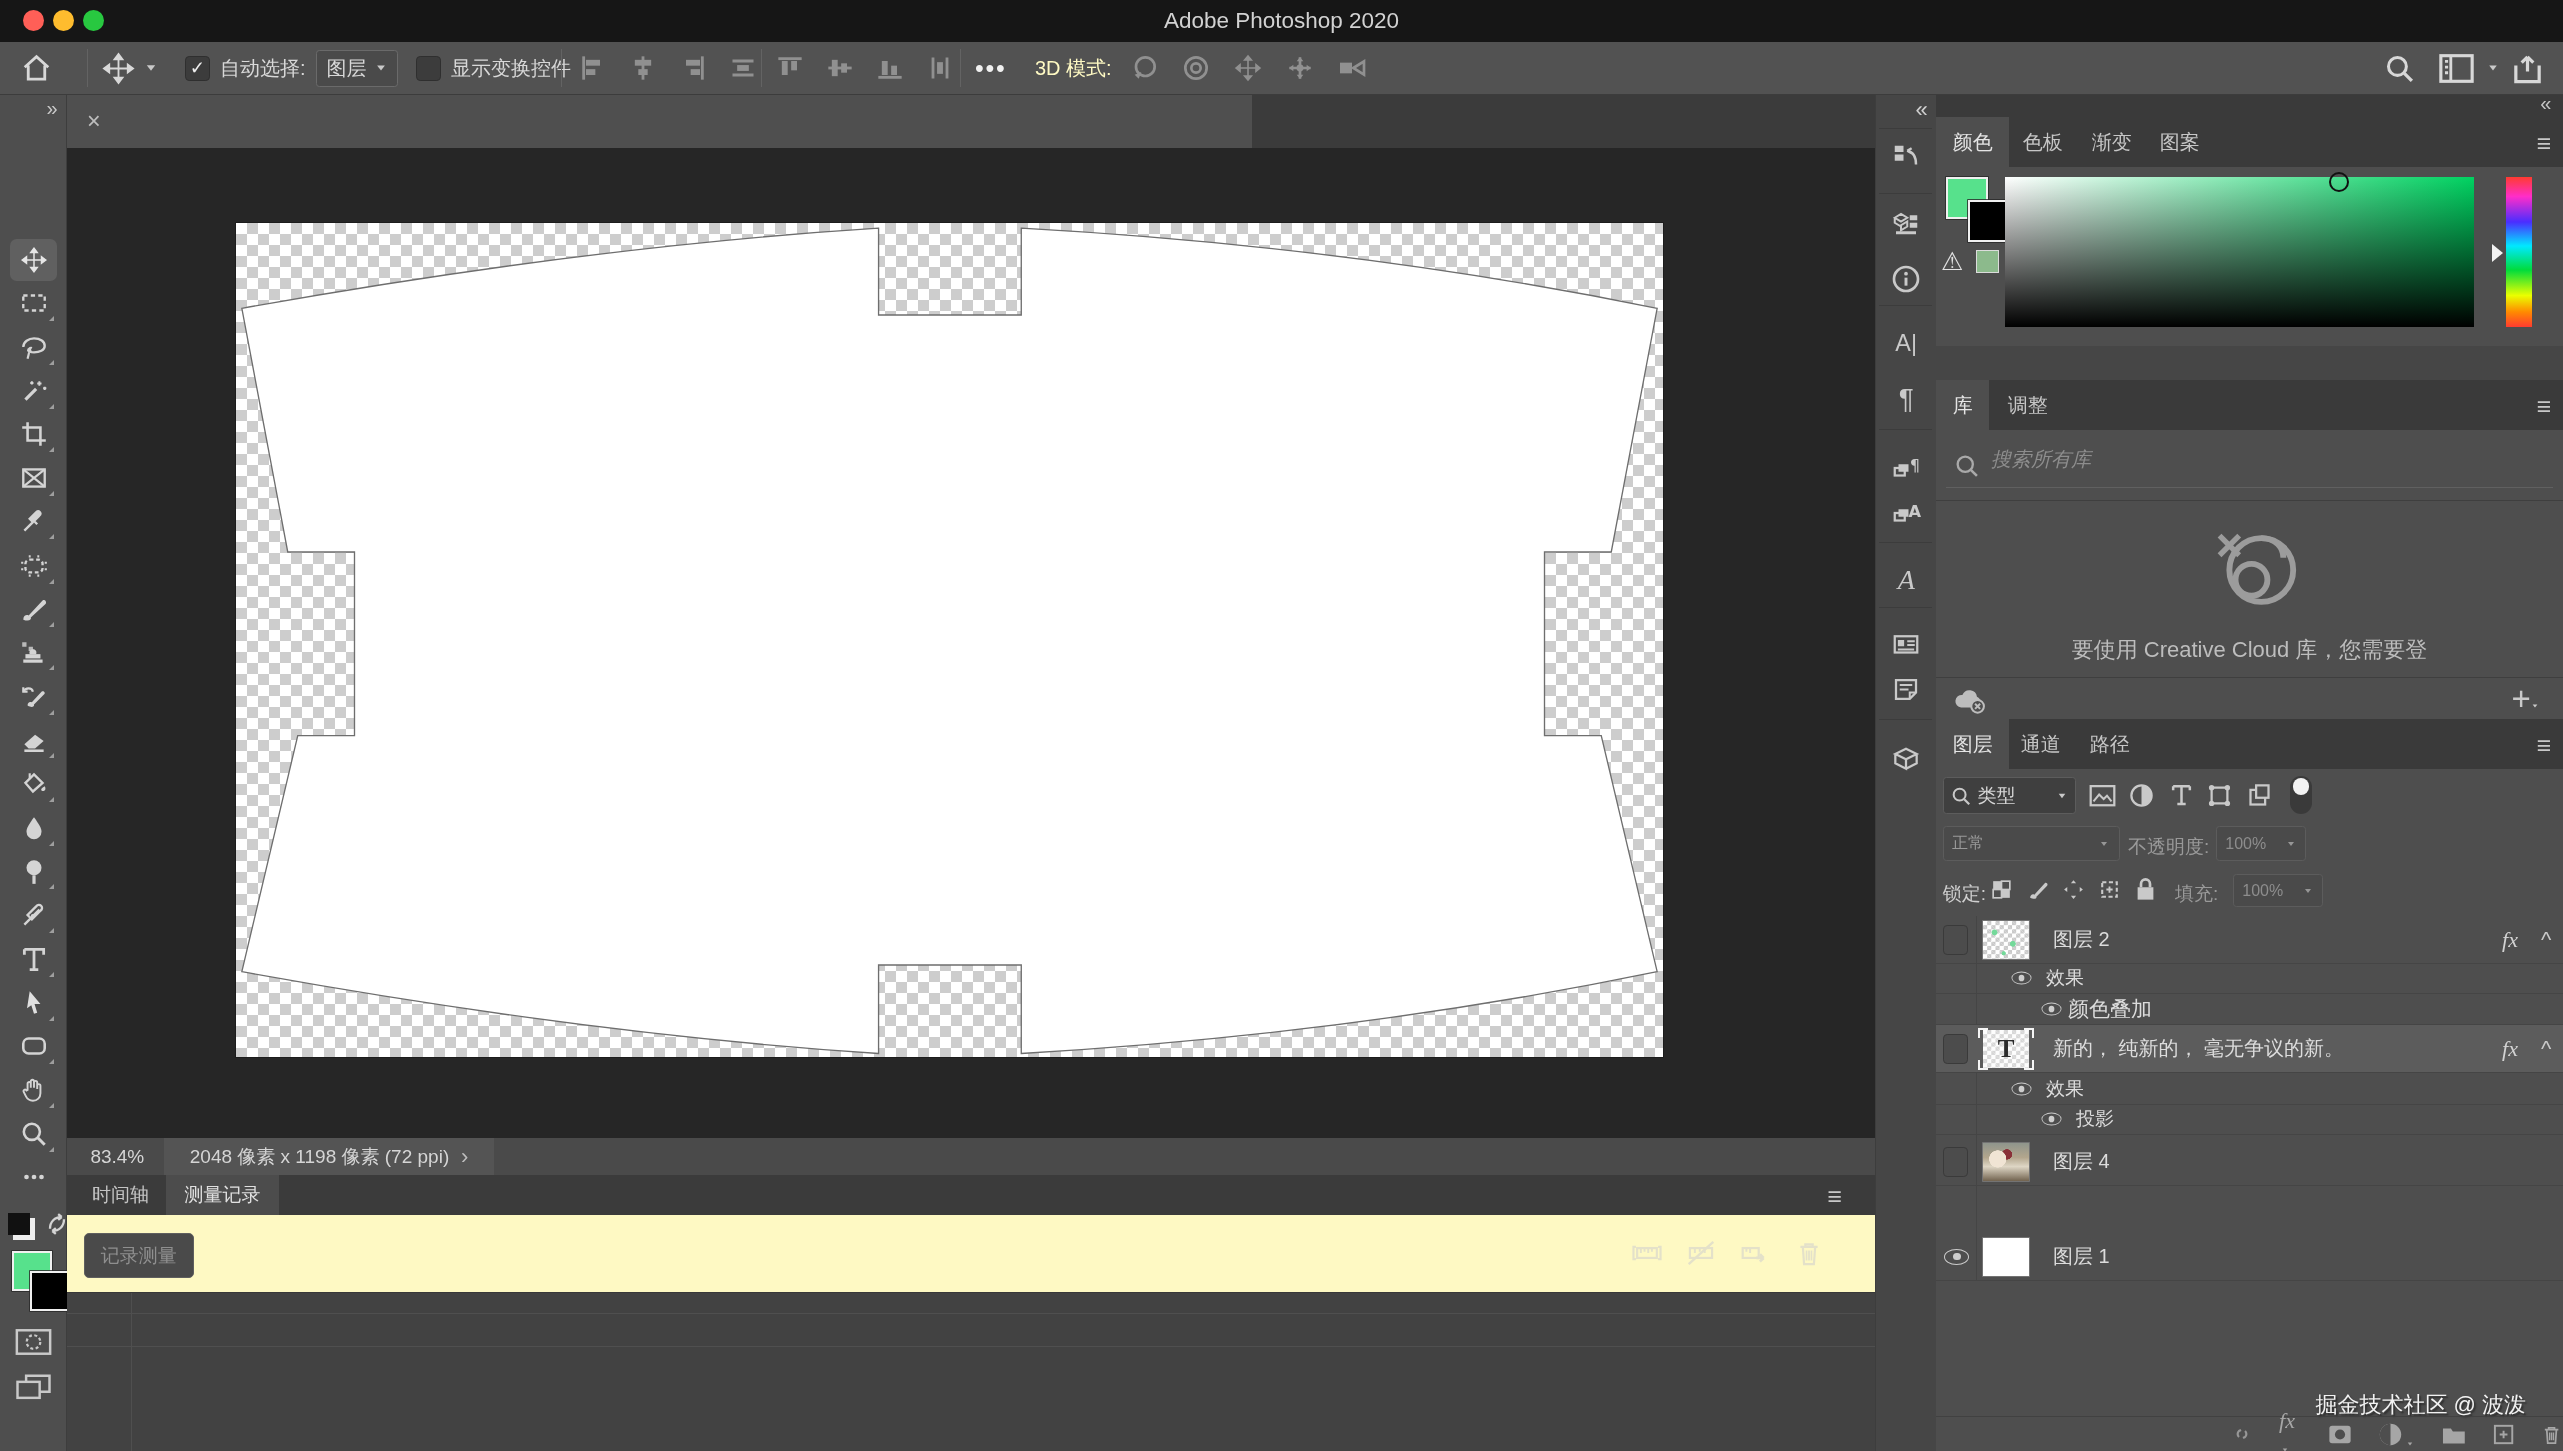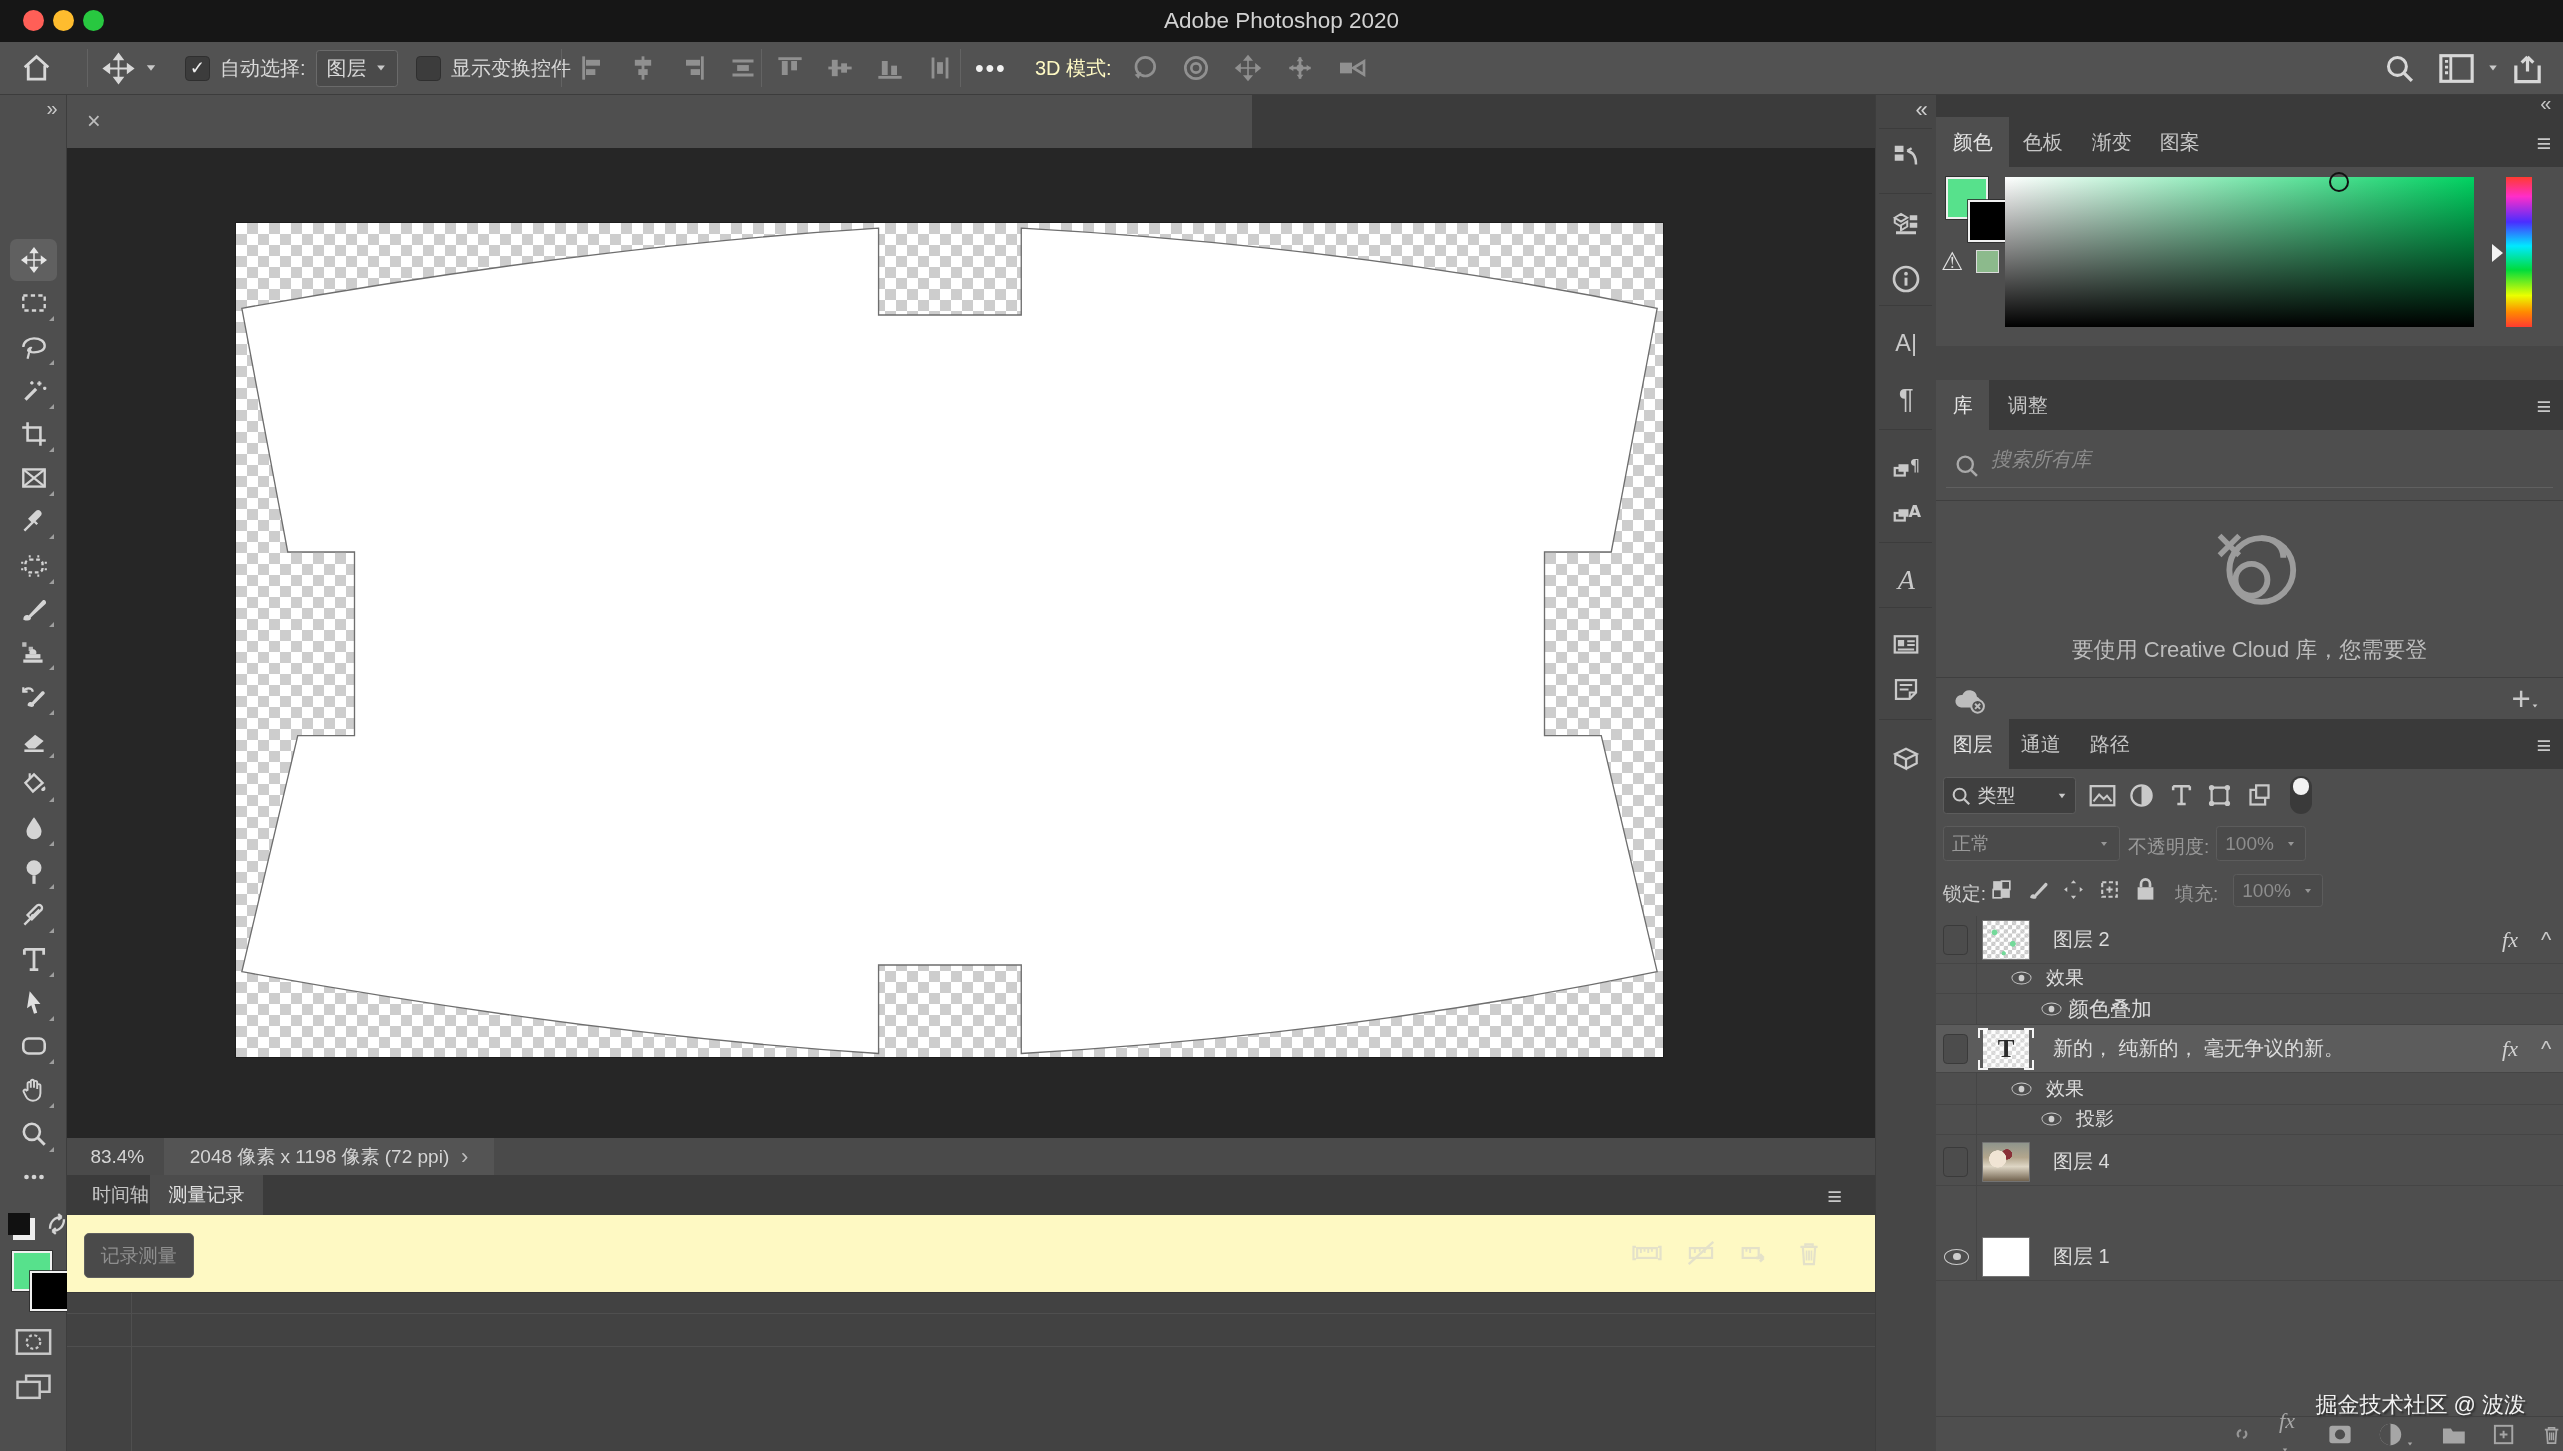--- a/index.html
+++ b/index.html
@@ -88,21 +88,21 @@
   
   .lrow { position:absolute; left:0; width:627px; display:flex; align-items:center; border-bottom:0.8px solid #454545; }
   .viscol { position:absolute; left:40px; top:0; width:0.8px; background:#454545; }
   .visbox { position:absolute; left:6.7px; width:25px; height:30px; border:1.7px solid #3a3a3a; border-radius:4.2px; background:#4c4c4c; }
   .eye { position:relative; width:25px; height:16px; border:1.7px solid #cdcdcd; border-radius:50%; }
   .eye::after { content:""; position:absolute; left:50%; top:50%; width:7.5px; height:7.5px; margin:-3.8px 0 0 -3.8px; background:#cdcdcd; border-radius:50%; }
   .thumb { position:absolute; left:47px; width:46px; height:38px; box-shadow:0 0 0 0.8px #7d7d7d; }
   .fxtag { position:absolute; right:45px; font-size:22px; font-style:italic; color:#d2d2d2; font-family:"Liberation Serif","DejaVu Serif",serif; }
   .caretup { position:absolute; right:11.7px; font-size:22px; color:#c9c9c9; }
   .lname { position:absolute; left:117px; font-size:20px; color:#dcdcdc; white-space:nowrap; }
-  .combo { display:flex; align-items:center; justify-content:space-between; border:0.8px solid #5c5c5c; background:#4a4a4a; border-radius:3.3px; padding:0 8.3px; height:35px; font-size:19px; }
+  .combo { display:flex; align-items:center; justify-content:space-between; border:0.8px solid #5c5c5c; background:#4a4a4a; border-radius:3.3px; padding:0 8.3px; height:35px; font-size:16px; }
   .pill { position:absolute; width:22px; height:38px; border-radius:11px; background:#3a3a3a; }
   .pill::before { content:""; position:absolute; left:2.5px; top:2.5px; width:16.7px; height:16.7px; border-radius:50%; background:#f2f2f2; }
   .wmark { position:absolute; right:37px; font-size:22px; color:#f2f2f2; text-shadow:1.7px 1.7px 1.7px #2a2a2a; }
   .lbbar { position:absolute; left:0; bottom:0; width:100%; height:35px; border-top:0.8px solid #3f3f3f; display:flex; align-items:center; gap:25px; padding-left:294px; opacity:.8; }
 
   .thumb-checker { background-color:#fff;
     background-image:radial-gradient(circle at 25% 30%, #74d99a 0 2.5px, transparent 3.3px),
       radial-gradient(circle at 65% 60%, #74d99a 0 2.5px, transparent 3.3px),
       radial-gradient(circle at 45% 85%, #74d99a 0 1.7px, transparent 2.5px),
       linear-gradient(45deg,#c9c9c9 25%,transparent 25%,transparent 75%,#c9c9c9 75%),
@@ -427,21 +427,21 @@
     <div class="statusbar">
       <span style="margin-left:23.4px">83.4%</span>
       <div class="dimsbox">
         <span>2048 像素 x 1198 像素 (72 ppi)</span>
         <span style="color:#bdbdbd; font-size:22px">›</span>
       </div>
     </div>
 
     <div class="btabs">
       <div class="btab" style="left:6.7px">时间轴</div>
-      <div class="btab active" style="left:83px">测量记录</div>
+      <div class="btab active" style="left:99px">测量记录</div>
       <div class="hamb" style="position:absolute; right:33px; top:6.7px">≡</div>
     </div>
 
     <div class="bbody">
       <div class="recordbtn">记录测量</div>
       <div class="micons" style="right:50px">
         <svg width="32" height="32" viewBox="0 0 26 26">
             <path d="M4 8 h-2 v10 h2 M22 8 h2 v10 h-2" stroke="#cfcfcf" stroke-width="1.8" fill="none"></path>
             <rect x="5" y="9" width="16" height="8" stroke="#cfcfcf" stroke-width="1.8" fill="none"></rect>
             <path d="M8 9 v4 M11 9 v3 M14 9 v4 M17 9 v3" stroke="#cfcfcf" stroke-width="1.6"></path>

